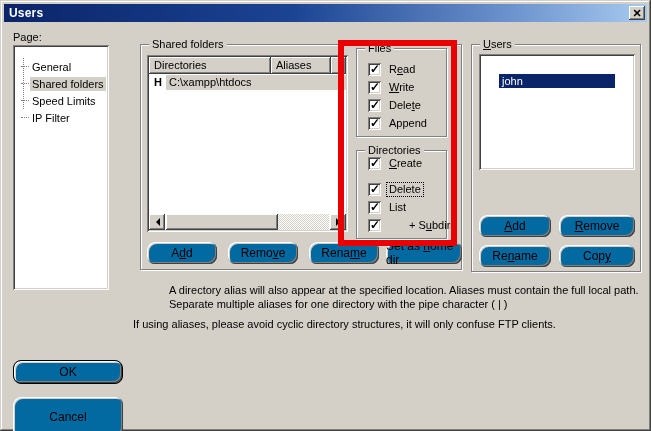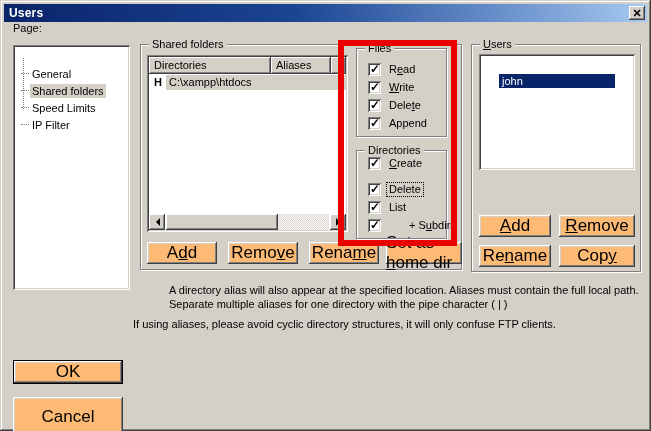--- a/index.html
+++ b/index.html
@@ -16,23 +16,23 @@
     display:flex; align-items:center; padding-left:5px; }
   .title { color:#fff; font-weight:bold; font-size:12px; letter-spacing:.2px; }
   .close-btn { position:absolute; right:2px; top:2px; width:16px; height:14px; background:#d4d0c8;
     box-shadow: inset -1px -1px 0 #404040, inset 1px 1px 0 #fff, inset -2px -2px 0 #808080;
     display:flex; align-items:center; justify-content:center; font-weight:bold; font-size:11px; line-height:1; }
 
   
   .sunken { background:#fff;
     box-shadow: inset 1px 1px 0 #808080, inset -1px -1px 0 #fff,
                 inset 2px 2px 0 #404040, inset -2px -2px 0 #d4d0c8; }
-  .btn { background:#fdba74; display:flex; align-items:center; justify-content:center; font-size:17px;
+  .btn { background:#0369a1; display:flex; align-items:center; justify-content:center; font-size:12px;
     box-shadow: inset -1px -1px 0 #404040, inset 1px 1px 0 #fff,
-                inset -2px -2px 0 #808080, inset 2px 2px 0 #d4d0c8; }
+                inset -2px -2px 0 #808080, inset 2px 2px 0 #d4d0c8; border-radius: 8px; }
   .btn-default { border:1px solid #000; }
   .groupbox { border:1px solid #808080; box-shadow: inset 1px 1px 0 #fff, 1px 1px 0 #fff; }
   .group-label { position:absolute; top:-7px; left:8px; background:#d4d0c8; padding:0 3px; line-height:13px; }
 
   
   .tree-row { height:17px; display:flex; align-items:center; position:relative; padding-left:17px; cursor:default; }
   .tree-dash { position:absolute; left:8px; top:8px; width:8px; border-top:1px dotted #808080; }
   .tree-vline { left:10px; top:13px; height:51px; border-left:1px dotted #808080; }
   .tree-label { padding:0 2px; line-height:14px; white-space:nowrap; }
   .tree-label.sel { background:#d4d0c8; }
@@ -79,22 +79,22 @@
 
 <div class="dialog">
 
   <div class="a titlebar">
     <span class="title">Users</span>
     <div class="close-btn">
       <span>✕</span>
     </div>
   </div>
 
-  <div class="a" style="left:13px; top:22px;">Page:</div>
-  <div class="a sunken" style="left:13px; top:45px; width:117px; height:245px; padding-top:20px;">
+  <div class="a" style="left:13px; top:31px;">Page:</div>
+  <div class="a sunken" style="left:13px; top:45px; width:96px; height:245px; padding-top:13px;">
     <div class="a tree-vline"></div>
     <div class="tree-row">
       <span class="tree-dash"></span>
       <span class="tree-label">General</span>
     </div>
     <div class="tree-row">
       <span class="tree-dash"></span>
       <span class="tree-label sel">Shared folders</span>
     </div>
     <div class="tree-row">

